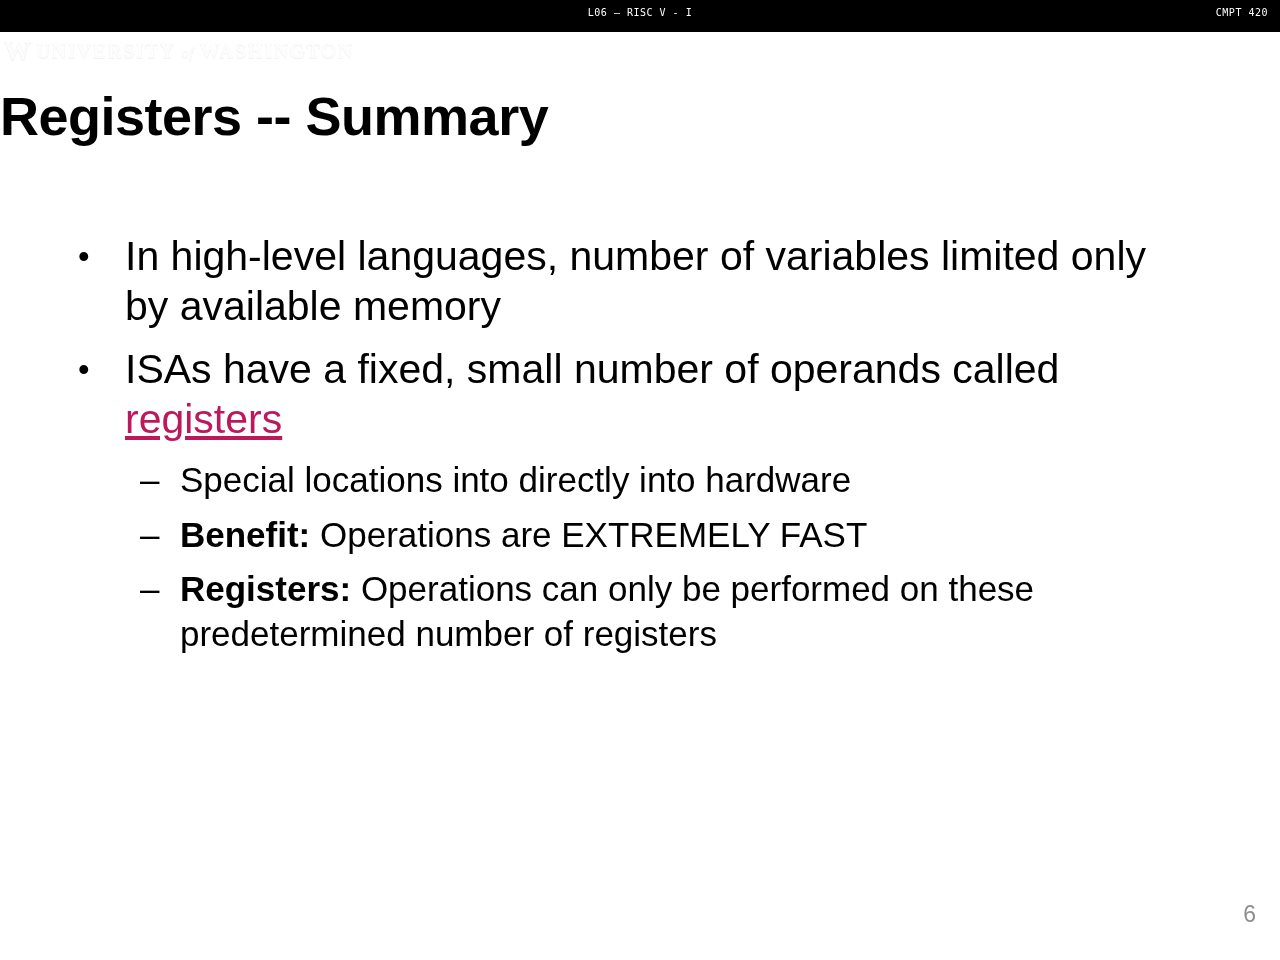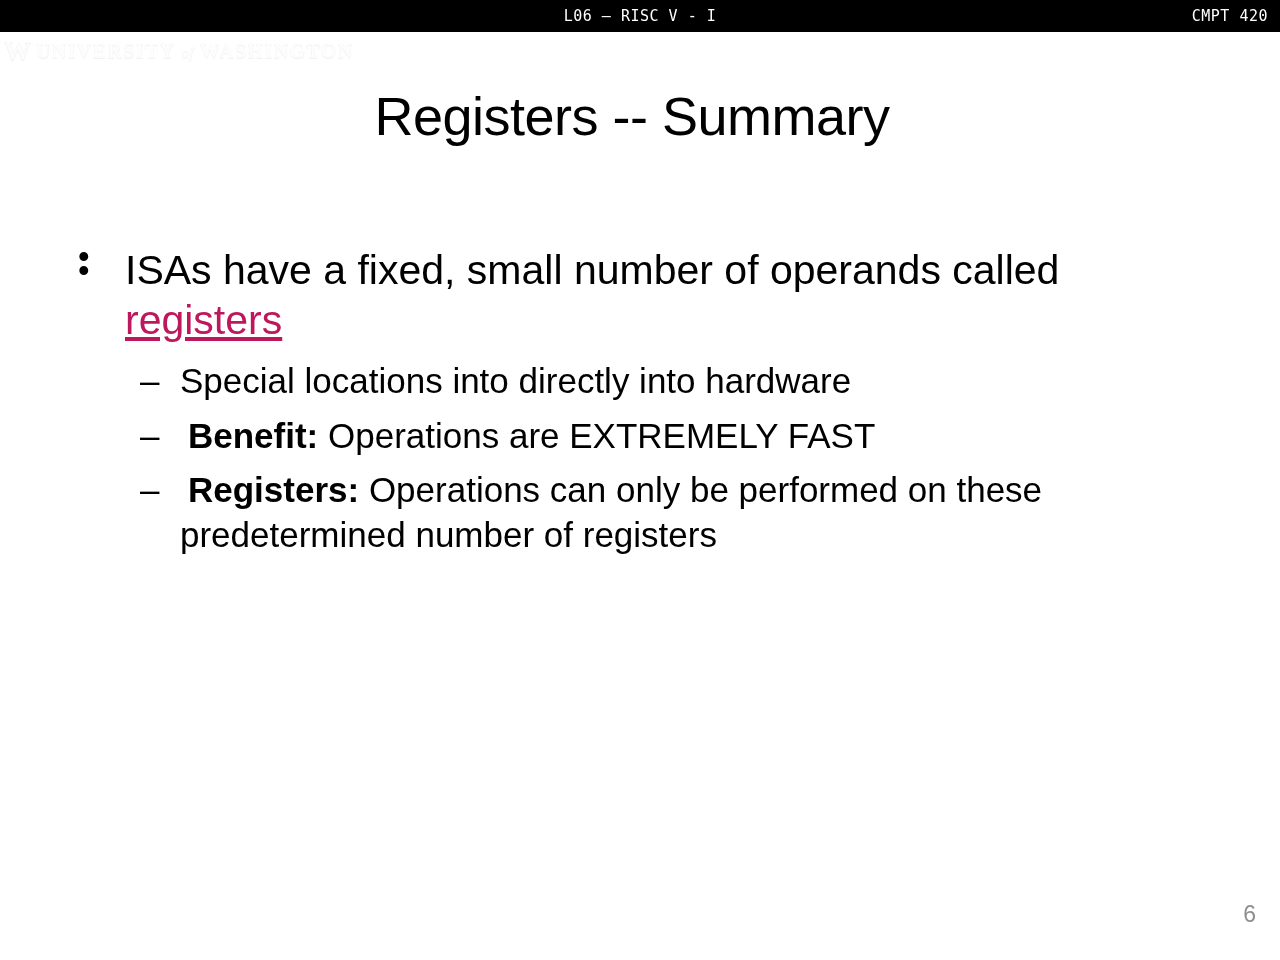--- a/index.html
+++ b/index.html
@@ -18,21 +18,21 @@
 
   
   .header-bar {
     position: absolute;
     left: 0; top: 0;
     width: 1280px;
     height: 32px;
     background: #000000;
     color: #ffffff;
     font-family: "DejaVu Sans Mono", "Liberation Mono", monospace;
-    font-size: 15px;
+    font-size: 10px;
     letter-spacing: 0.5px;
   }
   .header-center {
     position: absolute;
     left: 0; right: 0;
     top: 7px;
     text-align: center;
     white-space: pre;
   }
   .header-right {
@@ -78,23 +78,23 @@
     font-size: 15px;
     font-weight: 400;
     letter-spacing: 0.5px;
   }
 
   
   .slide-title {
     position: absolute;
     left: 0; right: 16px;
     top: 88px;
-    text-align: center;
+    text-align: left;
     font-size: 54px;
-    font-weight: 400;
+    font-weight: 700;
     letter-spacing: -0.5px;
     line-height: 1.05;
     color: #000000;
   }
 
   
   .content {
     position: absolute;
     left: 0;
     top: 232px;
@@ -129,21 +129,21 @@
   }
   .bullet-l2 .marker {
     position: absolute;
     left: 140px;
     top: 0;
     font-size: 35px;
     line-height: 1.27;
   }
 
   .txt-red { color: #be185d; text-decoration: underline; }
-  .txt-bold { font-weight: 700; margin-left: 8px; }
+  .txt-bold { font-weight: 700; }
 
   
   .page-number {
     position: absolute;
     right: 24px;
     bottom: 32px;
     font-size: 23px;
     color: #8e8e8e;
   }
 </style>
@@ -159,20 +159,21 @@
   <span class="wm-mark">W</span>
   <span class="wm-text"><span>UNIVERSITY</span> <span class="wm-of">of</span> <span>WASHINGTON</span></span>
 </div>
 
 <div class="slide-title">Registers -- Summary</div>
 
 <div class="content">
 
   <div class="bullet-l1">
     <span class="marker">•</span>
+    <span>In high-level languages, number of variables limited only by available memory</span>
   </div>
 
   <div class="bullet-l1">
     <span class="marker">•</span>
     <span>ISAs have a fixed, small number of operands called </span><span class="txt-red">registers</span>
   </div>
 
   <div class="bullet-l2">
     <span class="marker">–</span>
     <span>Special locations into directly into hardware</span>

